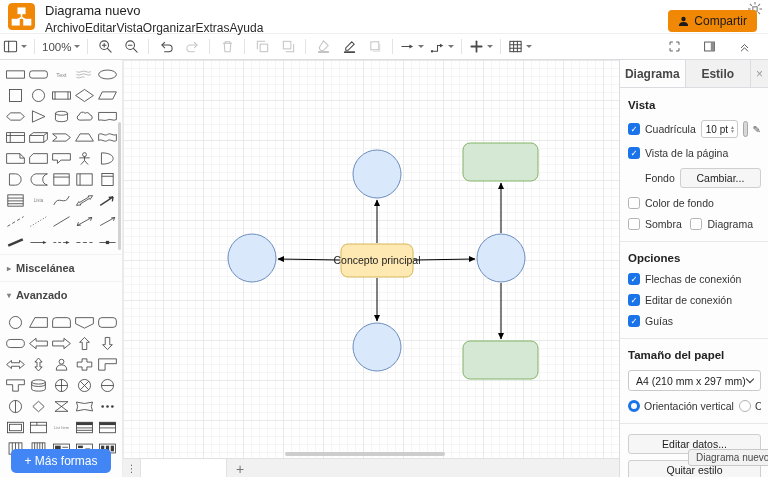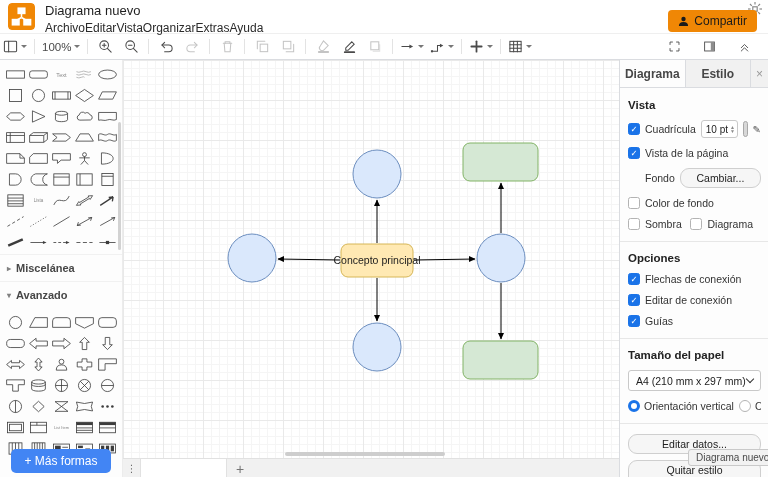--- a/index.html
+++ b/index.html
@@ -75,21 +75,21 @@
        display:flex;align-items:center;justify-content:center;font-size:8.5px;color:#fff;flex:0 0 auto}
   .box.on{background:#1a73e8;border-color:#1a73e8}
   .rb{width:12px;height:12px;box-sizing:border-box;border:1px solid #b3b3b3;border-radius:50%;background:#fff;flex:0 0 auto}
   .rb.on{border:3.5px solid #1a73e8}
   .pt-input{display:flex;align-items:center;border:1px solid #c9c9c9;border-radius:3px;background:#fff;
             height:16px;padding:0 2px 0 4px;font-size:10px;color:#222;gap:2px;margin-left:auto}
   .stepper{display:flex;flex-direction:column;font-size:5px;color:#8a8a8a;line-height:4px}
   .swatch{width:21px;height:14px;background:#d8d8d8;border:1px solid #a8a8a8;border-radius:3px}
   .pencil{font-size:10px;color:#555}
   .sec-div{height:1px;background:#e7e7e7;margin:11px -7px 10px -8px}
-  .btn{background:#f6f6f6;border:1px solid #cfcfcf;border-radius:9px;font-size:10.5px;color:#222;
+  .btn{background:#f6f6f6;border:1px solid #cfcfcf;border-radius:3px;font-size:10.5px;color:#222;
        padding:3px 8px;font-family:inherit}
   .cambiar{margin-left:auto;width:88px;text-align:center;padding:3px 0}
   .fullbtn{display:block;width:100%;text-align:center;margin-bottom:6px;padding:3px 0}
   .select{border:1px solid #c9c9c9;border-radius:3px;background:#fff;height:19px;display:flex;align-items:center;
           justify-content:space-between;padding:0 7px;font-size:10.5px;color:#222;margin:2px 0 9px}
   .chev{width:5px;height:5px;border-right:1.7px solid #333;border-bottom:1.7px solid #333;
         transform:rotate(45deg);margin-top:-3px}
   .radio-row{display:flex;overflow:hidden}
   .radio{display:flex;align-items:center;gap:4px;flex:0 0 auto}
   

